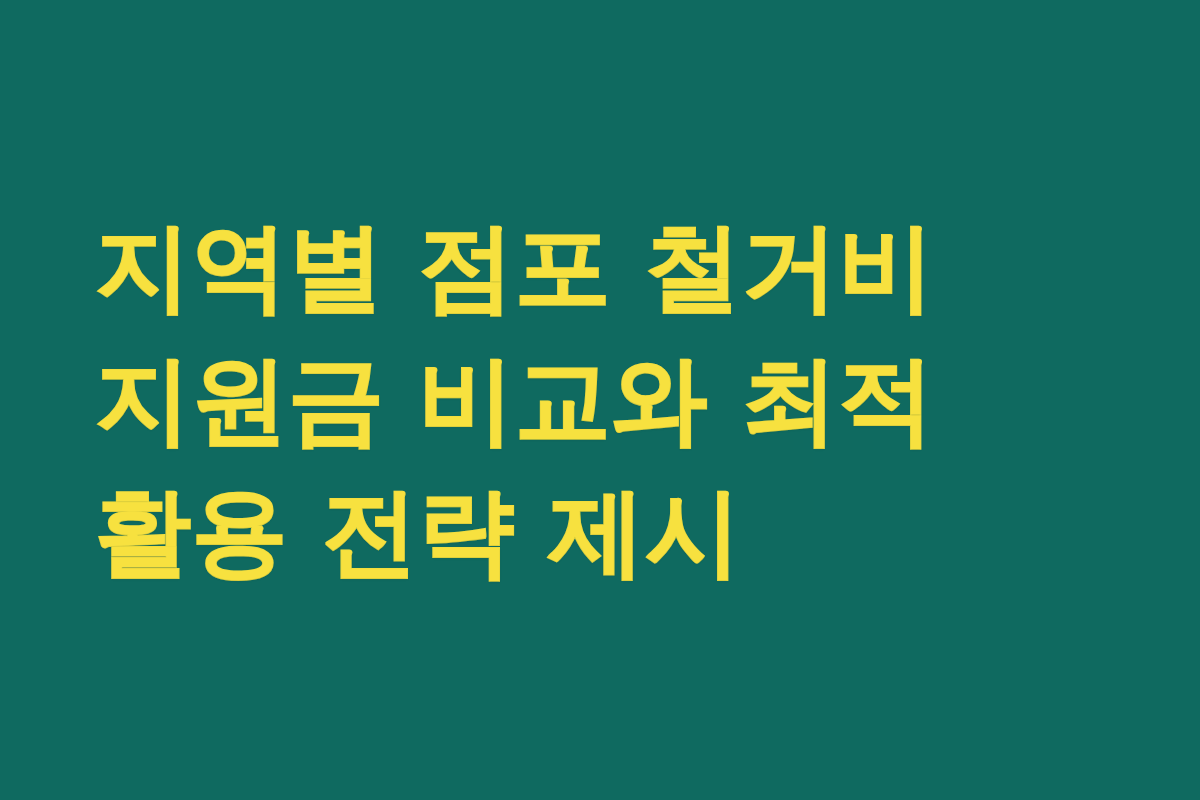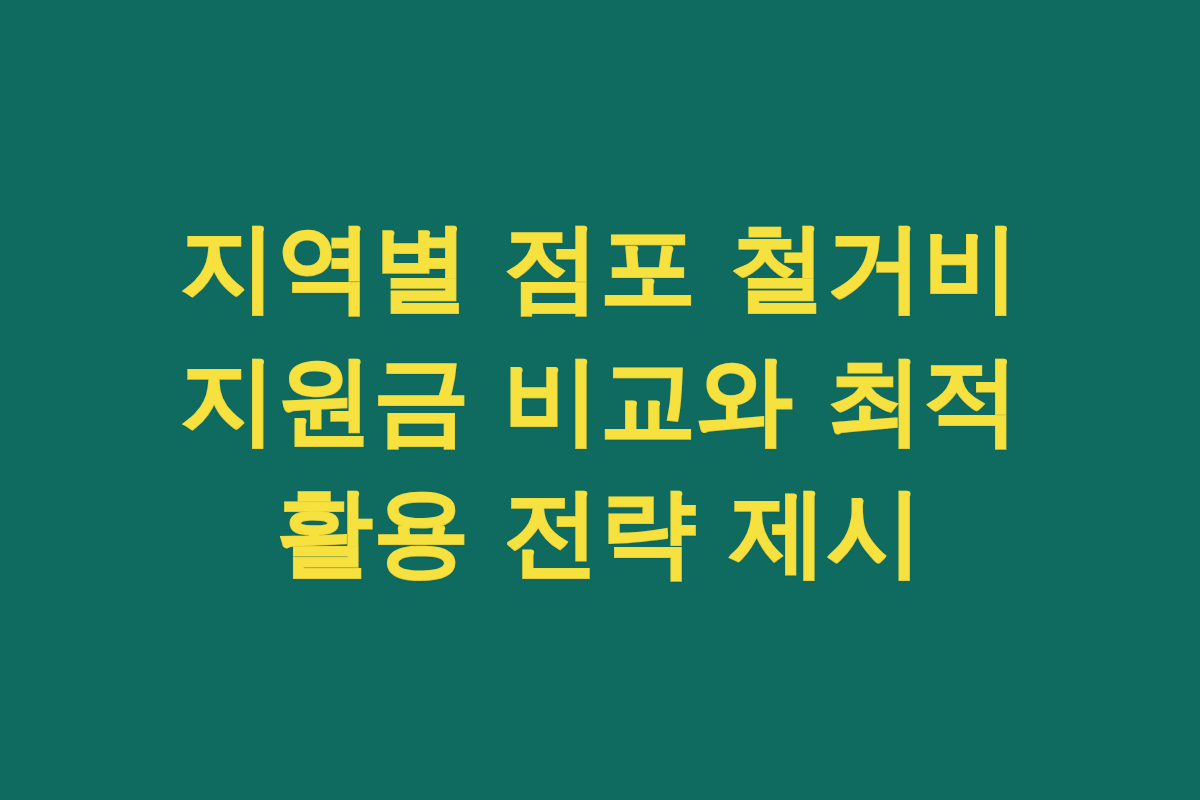--- a/index.html
+++ b/index.html
@@ -51,17 +51,17 @@
     display: inline;
     -webkit-text-stroke: 1.5px #f7e13f;
     paint-order: stroke fill;
   }
 </style>
 </head>
 <body>
 
 <div id="thumbnail-canvas" style="background: rgb(15, 106, 96);">
 
-  <h1 id="headline-block" style="color: rgb(247, 225, 63); text-align: center;">
+  <h1 id="headline-block" style="color: rgb(247, 225, 63); text-align: left;">
     <span id="headline-text" style="-webkit-text-stroke: 1.5px rgb(247, 225, 63);">지역별 점포 철거비 지원금 비교와 최적 활용 전략 제시</span>
   </h1>
 
 </div>
 
 </body></html>

